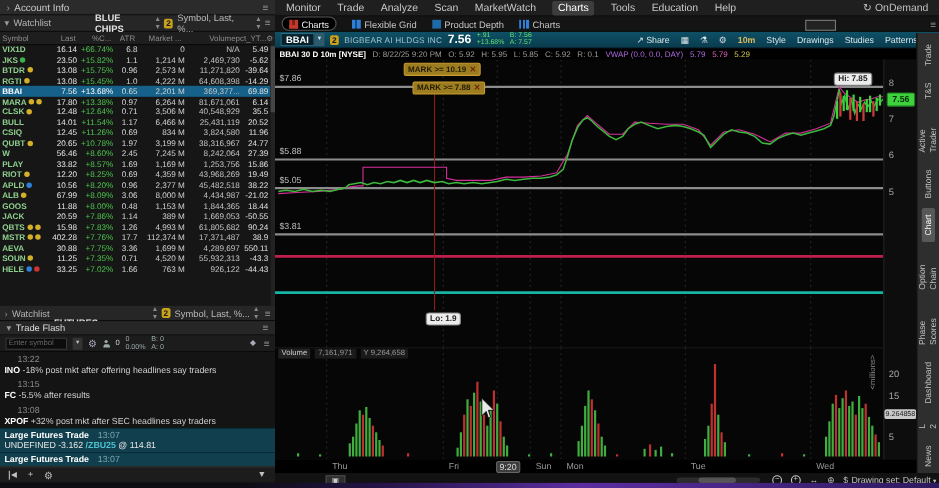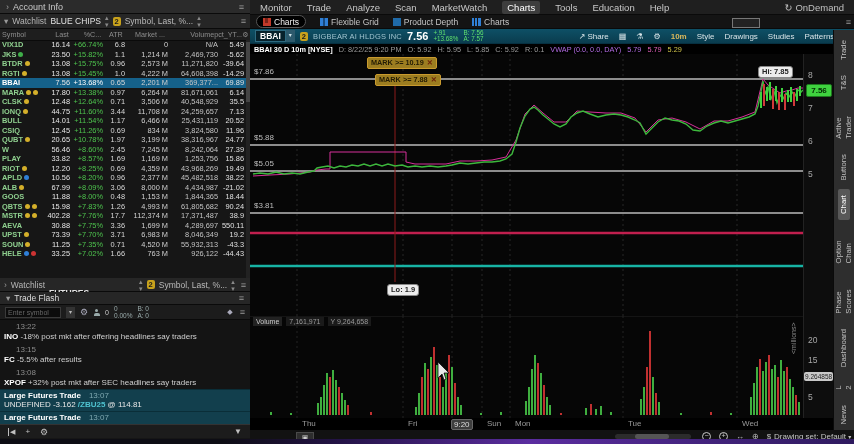--- a/index.html
+++ b/index.html
@@ -150,21 +150,21 @@
 
   <div id="left" class="abs">
     <div class="acct row abs">
       <span style="margin-right:4px;color:#9a9a9a;">›</span>
       <span>Account Info</span>
       <span class="hamb">≡</span>
     </div>
     <div class="wl-head row abs">
       <span style="color:#9a9a9a;">▾</span>
       <span style="color:#b5b5b5;">Watchlist</span>
-      <span style="color:#e2e2e2;font-weight:normal;">BLUE CHIPS</span>
+      <span style="color:#e2e2e2;font-weight:bold;margin-left:36px;">BLUE CHIPS</span>
       <span class="spin">▴<br>▾</span>
       <span class="badge2">2</span>
       <span style="color:#b9b9b9;">Symbol, Last, %...</span>
       <span class="spin">▴<br>▾</span>
       <span class="hamb">≡</span>
     </div>
     <div class="wl-cols row abs">
         <span class="c-sym" style="color: rgb(141, 141, 141); font-weight: normal;">Symbol</span>
         <span class="c-last" style="color: rgb(141, 141, 141); font-weight: normal;">Last</span>
         <span class="c-pct" style="color: rgb(141, 141, 141); font-weight: normal;">%C...</span>
@@ -253,32 +253,20 @@
           </span>
           <span class="c-last">12.48</span>
           <span class="c-pct">+12.64%</span>
           <span class="c-atr">0.71</span>
           <span class="c-mkt">3,506 M</span>
           <span class="c-vol">40,548,929</span>
           <span class="c-ytd">35.5</span>
         </div>
         <div class="wlr">
           <span class="c-sym ell">
-            <span>IONQ</span>
-            <span class="dot" style="background: rgb(212, 175, 42);"></span>
-          </span>
-          <span class="c-last">44.75</span>
-          <span class="c-pct">+11.60%</span>
-          <span class="c-atr">3.44</span>
-          <span class="c-mkt">11,708 M</span>
-          <span class="c-vol">24,259,657</span>
-          <span class="c-ytd">7.13</span>
-        </div>
-        <div class="wlr">
-          <span class="c-sym ell">
             <span>BULL</span>
           </span>
           <span class="c-last">14.01</span>
           <span class="c-pct">+11.54%</span>
           <span class="c-atr">1.17</span>
           <span class="c-mkt">6,466 M</span>
           <span class="c-vol">25,431,119</span>
           <span class="c-ytd">20.52</span>
         </div>
         <div class="wlr">
@@ -368,20 +356,31 @@
           </span>
           <span class="c-last">11.88</span>
           <span class="c-pct">+8.00%</span>
           <span class="c-atr">0.48</span>
           <span class="c-mkt">1,153 M</span>
           <span class="c-vol">1,844,365</span>
           <span class="c-ytd">18.44</span>
         </div>
         <div class="wlr">
           <span class="c-sym ell">
+            <span>JACK</span>
+          </span>
+          <span class="c-last">20.59</span>
+          <span class="c-pct">+7.86%</span>
+          <span class="c-atr">1.14</span>
+          <span class="c-mkt">389 M</span>
+          <span class="c-vol">1,669,053</span>
+          <span class="c-ytd">-50.55</span>
+        </div>
+        <div class="wlr">
+          <span class="c-sym ell">
             <span>QBTS</span>
             <span class="dot" style="background: rgb(212, 175, 42);"></span>
             <span class="dot" style="background: rgb(212, 175, 42);"></span>
           </span>
           <span class="c-last">15.98</span>
           <span class="c-pct">+7.83%</span>
           <span class="c-atr">1.26</span>
           <span class="c-mkt">4,993 M</span>
           <span class="c-vol">61,805,682</span>
           <span class="c-ytd">90.24</span>
@@ -402,32 +401,20 @@
         <div class="wlr">
           <span class="c-sym ell">
             <span>AEVA</span>
           </span>
           <span class="c-last">30.88</span>
           <span class="c-pct">+7.75%</span>
           <span class="c-atr">3.36</span>
           <span class="c-mkt">1,699 M</span>
           <span class="c-vol">4,289,697</span>
           <span class="c-ytd">550.11</span>
-        </div>
-        <div class="wlr">
-          <span class="c-sym ell">
-            <span>UPST</span>
-            <span class="dot" style="background: rgb(212, 175, 42);"></span>
-          </span>
-          <span class="c-last">73.39</span>
-          <span class="c-pct">+7.70%</span>
-          <span class="c-atr">3.71</span>
-          <span class="c-mkt">6,983 M</span>
-          <span class="c-vol">8,046,349</span>
-          <span class="c-ytd">19.2</span>
         </div>
         <div class="wlr">
           <span class="c-sym ell">
             <span>SOUN</span>
             <span class="dot" style="background: rgb(212, 175, 42);"></span>
           </span>
           <span class="c-last">11.25</span>
           <span class="c-pct">+7.35%</span>
           <span class="c-atr">0.71</span>
           <span class="c-mkt">4,520 M</span>

